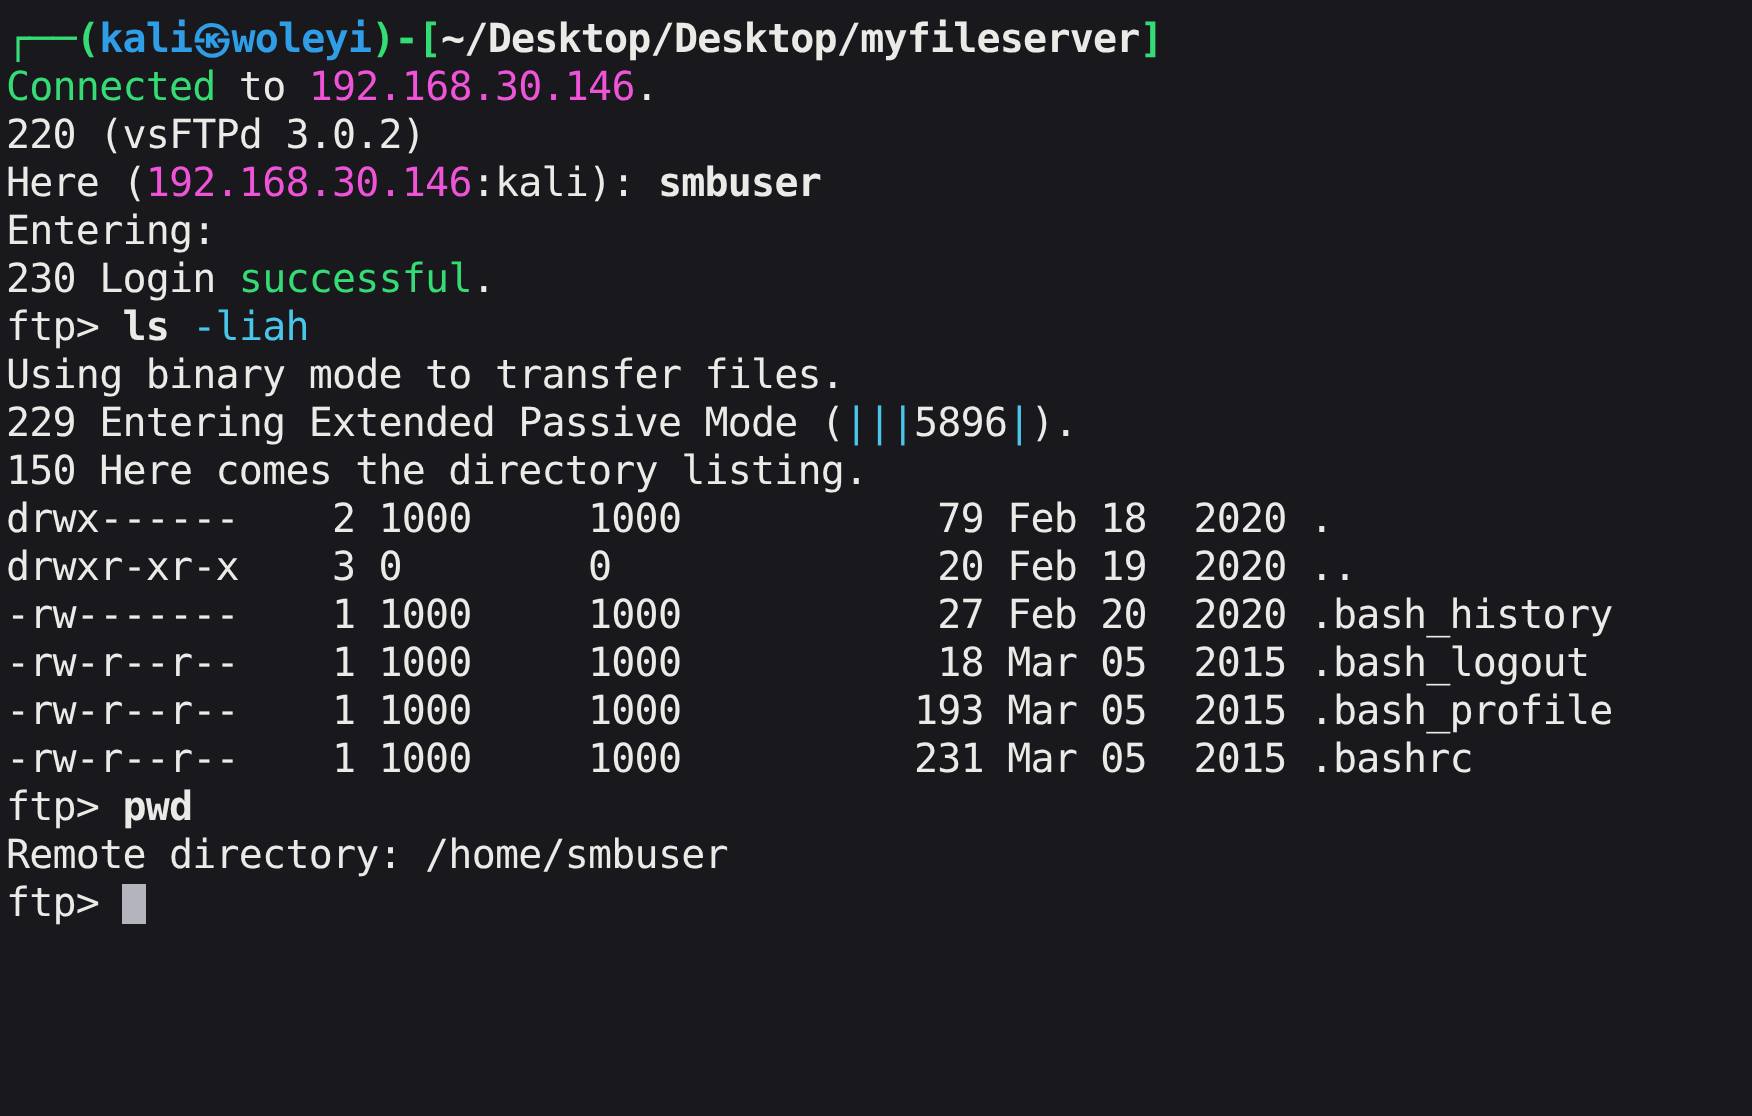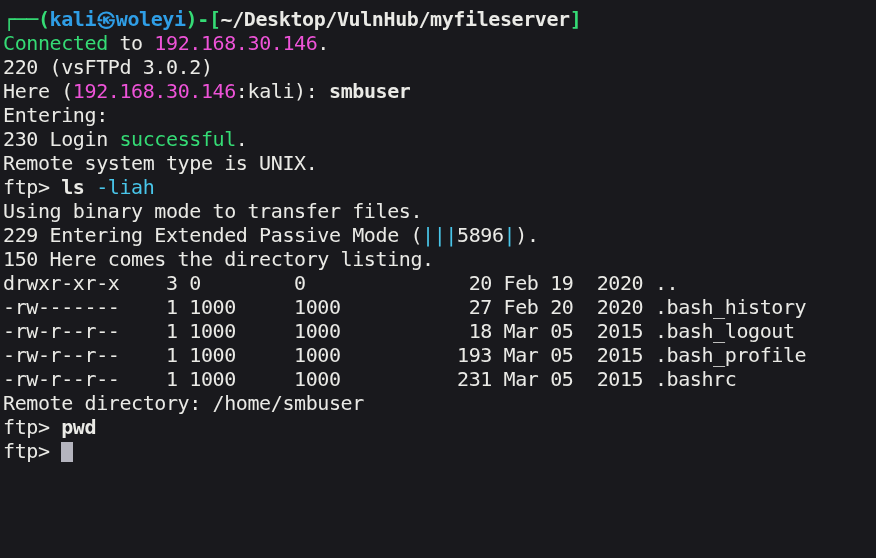--- a/index.html
+++ b/index.html
@@ -43,32 +43,32 @@
     height:20px;
     background:var(--cursor);
     vertical-align:text-bottom;
     margin-bottom:1px;
   }
 </style>
 </head>
 <body>
 
 <div class="screen">
-    <div class="line"><span class="seg c-green b">┌──(</span><span class="seg c-blue b">kali㉿woleyi</span><span class="seg c-green b">)-[</span><span class="seg c-fg b">~/Desktop/VulnHub/myfileserver</span><span class="seg c-green b">]</span></div>
+    <div class="line"><span class="seg c-green b">┌──(</span><span class="seg c-blue b">kali㉿woleyi</span><span class="seg c-green b">)-[</span><span class="seg c-fg b">~/Desktop/Desktop/myfileserver</span><span class="seg c-green b">]</span></div>
     <div class="line"><span class="seg c-green">Connected</span><span class="seg c-fg"> to </span><span class="seg c-magenta">192.168.30.146</span><span class="seg c-fg">.</span></div>
     <div class="line"><span class="seg c-fg">220 (vsFTPd 3.0.2)</span></div>
     <div class="line"><span class="seg c-fg">Here (</span><span class="seg c-magenta">192.168.30.146</span><span class="seg c-fg">:kali): </span><span class="seg c-fg b">smbuser</span></div>
     <div class="line"><span class="seg c-fg">Entering:</span></div>
     <div class="line"><span class="seg c-fg">230 Login </span><span class="seg c-green">successful</span><span class="seg c-fg">.</span></div>
-    <div class="line"><span class="seg c-fg">Remote system type is UNIX.</span></div>
     <div class="line"><span class="seg c-fg">ftp&gt; </span><span class="seg c-fg b">ls </span><span class="seg c-cyan">-liah</span></div>
     <div class="line"><span class="seg c-fg">Using binary mode to transfer files.</span></div>
     <div class="line"><span class="seg c-fg">229 Entering Extended Passive Mode (</span><span class="seg c-cyan">|||</span><span class="seg c-fg">5896</span><span class="seg c-cyan">|</span><span class="seg c-fg">).</span></div>
     <div class="line"><span class="seg c-fg">150 Here comes the directory listing.</span></div>
+    <div class="line"><span class="seg c-fg">drwx------    2 1000     1000           79 Feb 18  2020 .</span></div>
     <div class="line"><span class="seg c-fg">drwxr-xr-x    3 0        0              20 Feb 19  2020 ..</span></div>
     <div class="line"><span class="seg c-fg">-rw-------    1 1000     1000           27 Feb 20  2020 .bash_history</span></div>
     <div class="line"><span class="seg c-fg">-rw-r--r--    1 1000     1000           18 Mar 05  2015 .bash_logout</span></div>
     <div class="line"><span class="seg c-fg">-rw-r--r--    1 1000     1000          193 Mar 05  2015 .bash_profile</span></div>
     <div class="line"><span class="seg c-fg">-rw-r--r--    1 1000     1000          231 Mar 05  2015 .bashrc</span></div>
+    <div class="line"><span class="seg c-fg">ftp&gt; </span><span class="seg c-fg b">pwd</span></div>
     <div class="line"><span class="seg c-fg">Remote directory: /home/smbuser</span></div>
-    <div class="line"><span class="seg c-fg">ftp&gt; </span><span class="seg c-fg b">pwd</span></div>
     <div class="line"><span class="seg c-fg">ftp&gt; </span><span class="cursor"></span></div>
   </div>
 
 </body></html>

